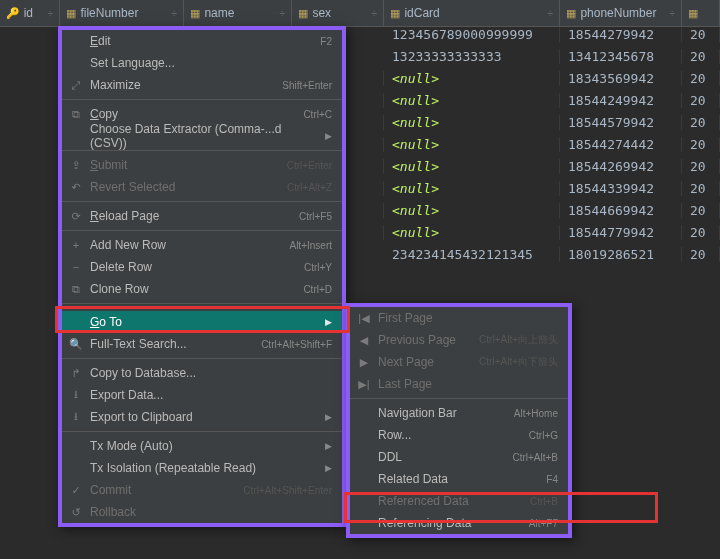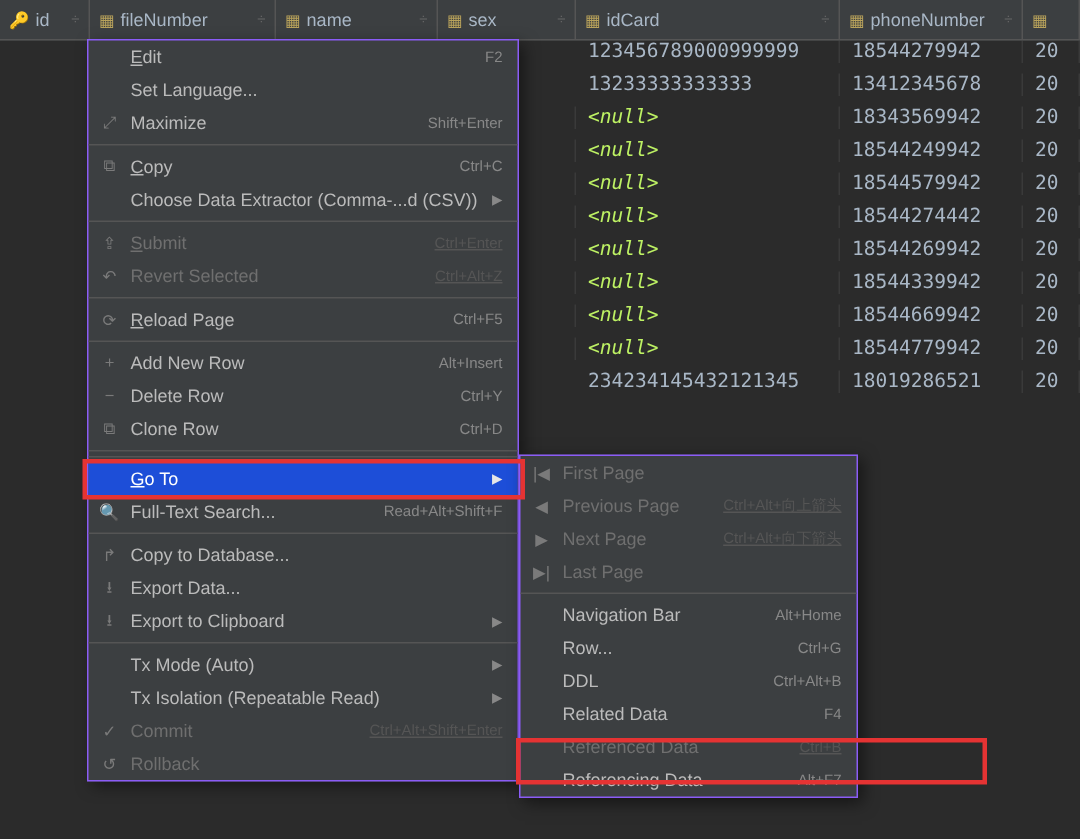--- a/index.html
+++ b/index.html
@@ -58,21 +58,21 @@
   .w-file { width: 124px; }
   .w-name { width: 108px; }
   .w-sex  { width: 92px; }
   .w-idc  { width: 176px; }
   .w-phone{ width: 122px; }
   .w-last { width: 38px; }
   
   .menu {
     position: absolute;
     background: #3c3f41;
-    border: 1px solid #8b5cf6;
+    border: 4px solid #8b5cf6;
     box-shadow: 3px 3px 10px rgba(0,0,0,.5);
   }
   .menu1 { left: 58px; top: 26px; width: 288px; }
   .menu2 { left: 346px; top: 303px; width: 226px; }
   .menu-item {
     display: flex;
     align-items: center;
     height: 22px;
     padding: 0 10px 0 6px;
     color: #bbbbbb;
@@ -82,22 +82,22 @@
     width: 16px;
     text-align: center;
     color: #7a7a7a;
     font-size: 11px;
     flex-shrink: 0;
   }
   .menu-item .mi-label { flex: 1; }
   .menu-item .mi-short { color: #888; font-size: 10px; }
   .menu-item .mi-sub { color: #888; font-size: 9px;}
   .menu-item.disabled { color: #6f6f6f; }
-  .menu-item.disabled .mi-short { color: #555; text-decoration: underline; }
-  .menu-item.hl { background: #1d4ed8; color: #fff; }
+  .menu-item.disabled .mi-short { color: #555; }
+  .menu-item.hl { background: #0f766e; color: #fff; }
   .menu-item.hl .mi-short, .menu-item.hl .mi-sub, .menu-item.hl .mi-icon { color:#e6e6e6;}
   .sep { height:1px; background:#555; margin:3px 0;}
   
   .redbox { position:absolute; border:3px solid #e53333; pointer-events:none;}
   .rb1 { left:55px; top:306px; width:295px; height:27px;}
   .rb2 { left:344px; top:492px; width:314px; height:31px;}
   u { text-decoration: underline; }
 </style>
 </head>
 <body>
@@ -302,21 +302,21 @@
   <div class="sep"></div>
   <div class="sep"></div>
   <div class="menu-item hl">
       <span class="mi-icon"></span>
       <span class="mi-label"><u>G</u>o To</span>
       <span class="mi-sub">▶</span>
     </div>
   <div class="menu-item">
       <span class="mi-icon">🔍</span>
       <span class="mi-label">Full-Text Search...</span>
-      <span class="mi-short">Read+Alt+Shift+F</span>
+      <span class="mi-short">Ctrl+Alt+Shift+F</span>
     </div>
   <div class="sep"></div>
   <div class="menu-item">
       <span class="mi-icon">↱</span>
       <span class="mi-label">Copy to Database...</span>
     </div>
   <div class="menu-item">
       <span class="mi-icon">⭳</span>
       <span class="mi-label">Export Data...</span>
     </div>

